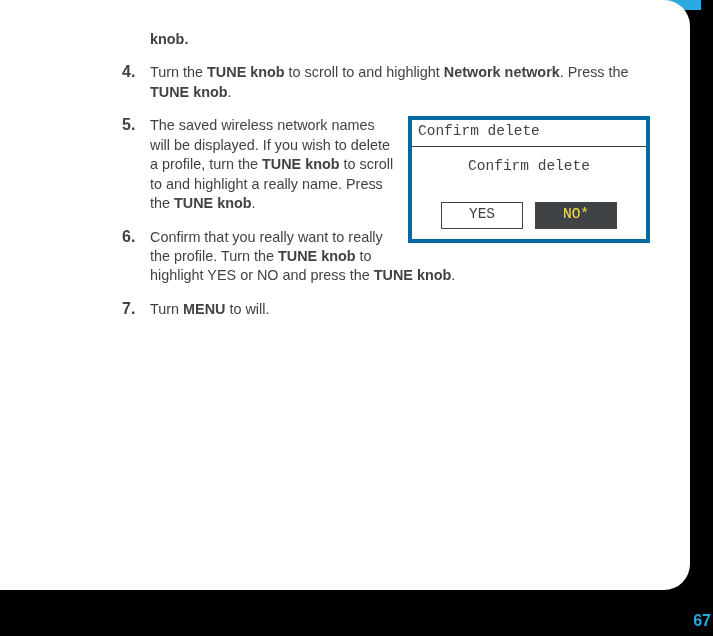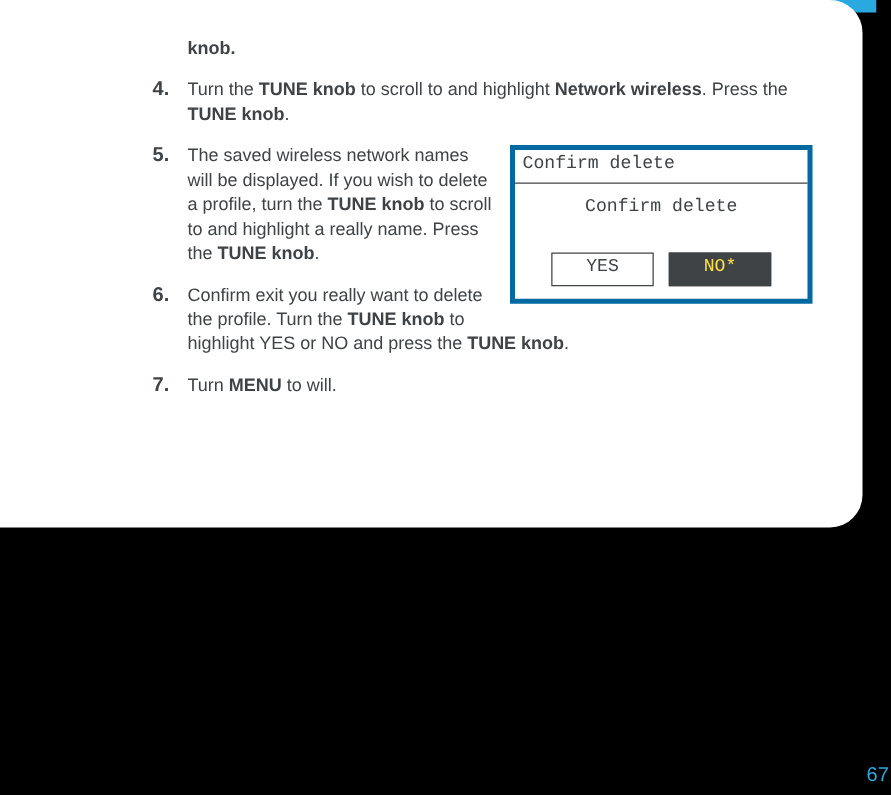--- a/index.html
+++ b/index.html
@@ -18,21 +18,21 @@
     left: 0;
     right: 12px;
     height: 10px;
     background: #2aa8e0;
   }
   .page {
     position: absolute;
     top: 0;
     left: 0;
     width: 690px;
-    height: 422px;
+    height: 590px;
     background: #fff;
     border-top-right-radius: 26px;
     border-bottom-right-radius: 26px;
     box-sizing: border-box;
     padding-top: 30px;
   }
   .content {
     padding-left: 150px;
     padding-right: 40px;
     color: #404346;
@@ -110,56 +110,56 @@
   .dlg-btn.no {
     background: #404346;
     color: #fde047;
     border: 1px solid #404346;
   }
   .pagenum {
     position: absolute;
     right: 2px;
     bottom: 6px;
     color: #2aa8e0;
-    font-weight: 400;
+    font-weight: 700;
     font-size: 16px;
   }
 </style>
 </head>
 <body>
 
 <div class="topbar"></div>
 
 <div class="page">
   <div class="content">
 
     <div class="knob-line"><span class="b">knob</span><span>.</span></div>
 
     <ol class="steps">
 
       <li>
-        <span>Turn the </span><span class="b">TUNE knob</span><span> to scroll to and highlight </span><span class="b">Network wireless</span><span>. Press the </span><span class="b">TUNE knob</span><span>.</span>
+        <span>Turn the </span><span class="b">TUNE knob</span><span> to scroll to and highlight </span><span class="b">Network network</span><span>. Press the </span><span class="b">TUNE knob</span><span>.</span>
       </li>
 
       <li class="float-wrap">
 
         <div class="dialog">
           <div class="dialog-title">Confirm delete</div>
           <div class="dialog-body">Confirm delete</div>
           <div class="dialog-buttons">
             <div class="dlg-btn yes">YES</div>
             <div class="dlg-btn no">NO*</div>
           </div>
         </div>
 
         <span>The saved wireless network names will be displayed. If you wish to delete a profile, turn the </span><span class="b">TUNE knob</span><span> to scroll to and highlight a really name. Press the </span><span class="b">TUNE knob</span><span>.</span>
       </li>
 
       <li>
-        <span>Confirm exit you really want to delete the profile. Turn the </span><span class="b">TUNE knob</span><span> to highlight YES or NO and press the </span><span class="b">TUNE knob</span><span>.</span>
+        <span>Confirm that you really want to really the profile. Turn the </span><span class="b">TUNE knob</span><span> to highlight YES or NO and press the </span><span class="b">TUNE knob</span><span>.</span>
       </li>
 
       <li style="clear:both">
         <span>Turn </span><span class="b">MENU</span><span> to will.</span>
       </li>
 
     </ol>
   </div>
 </div>
 

